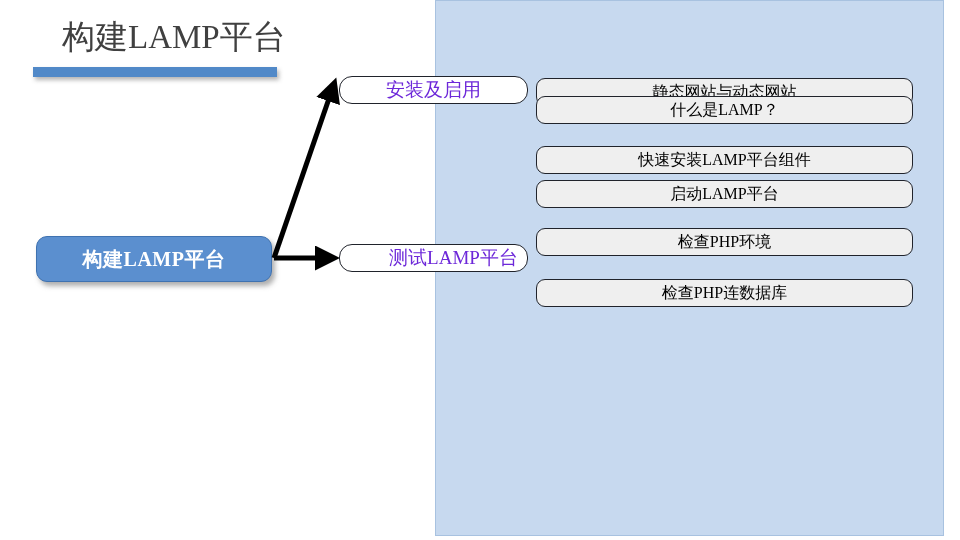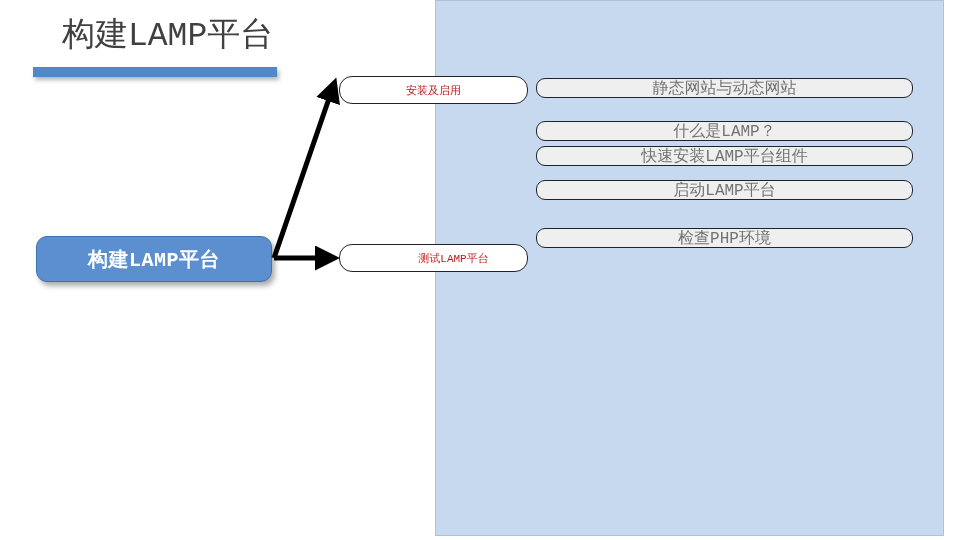--- a/index.html
+++ b/index.html
@@ -6,21 +6,21 @@
     margin: 0;
     padding: 0;
     background: #ffffff;
   }
   #slide {
     position: relative;
     width: 960px;
     height: 540px;
     background: #ffffff;
     overflow: hidden;
-    font-family: Liberation Mono, monospace;
+    font-family: Liberation Serif, serif;
   }
 
   
   #content-panel {
     position: absolute;
     left: 435px;
     top: 0px;
     width: 509px;
     height: 536px;
     background: #c7d9ef;
@@ -91,42 +91,42 @@
   .branch-node {
     position: absolute;
     height: 28px;
     background: #ffffff;
     border: 1.4px solid #20232b;
     border-radius: 13px;
     box-sizing: border-box;
     display: flex;
     align-items: center;
     justify-content: center;
-    font-size: 11px;
-    color: #b91c1c;
+    font-size: 19px;
+    color: #6d28d9;
     white-space: nowrap;
   }
   #branch-install { left: 339px; top: 76px;  width: 189px; }
   #branch-test    { left: 339px; top: 244px; width: 189px; padding-left: 40px; }
 
   
   .topic-item {
     position: absolute;
     left: 536px;
     width: 377px;
-    height: 20px;
+    height: 28px;
     background: #efefef;
     border: 1.6px solid #20232b;
     border-radius: 9px;
     box-sizing: border-box;
     display: flex;
     align-items: center;
     justify-content: center;
     font-size: 16px;
-    color: #737373;
+    color: #000000;
     white-space: nowrap;
   }
 </style>
 </head>
 <body>
 
 <div id="slide">
 
   <div id="content-panel"></div>
 
@@ -153,27 +153,30 @@
     <span>安装及启用</span>
   </div>
 
   <div class="branch-node" id="branch-test">
     <span>测试LAMP平台</span>
   </div>
 
   <div class="topic-item" style="top:78px">
     <span>静态网站与动态网站</span>
   </div>
-  <div class="topic-item" style="top:121px">
+  <div class="topic-item" style="top:96px">
     <span>什么是LAMP？</span>
   </div>
   <div class="topic-item" style="top:180px">
     <span>启动LAMP平台</span>
   </div>
   <div class="topic-item" style="top:146px">
     <span>快速安装LAMP平台组件</span>
   </div>
 
   <div class="topic-item" style="top:228px">
     <span>检查PHP环境</span>
   </div>
+  <div class="topic-item" style="top:279px">
+    <span>检查PHP连数据库</span>
+  </div>
 
 </div>
 
 </body></html>

